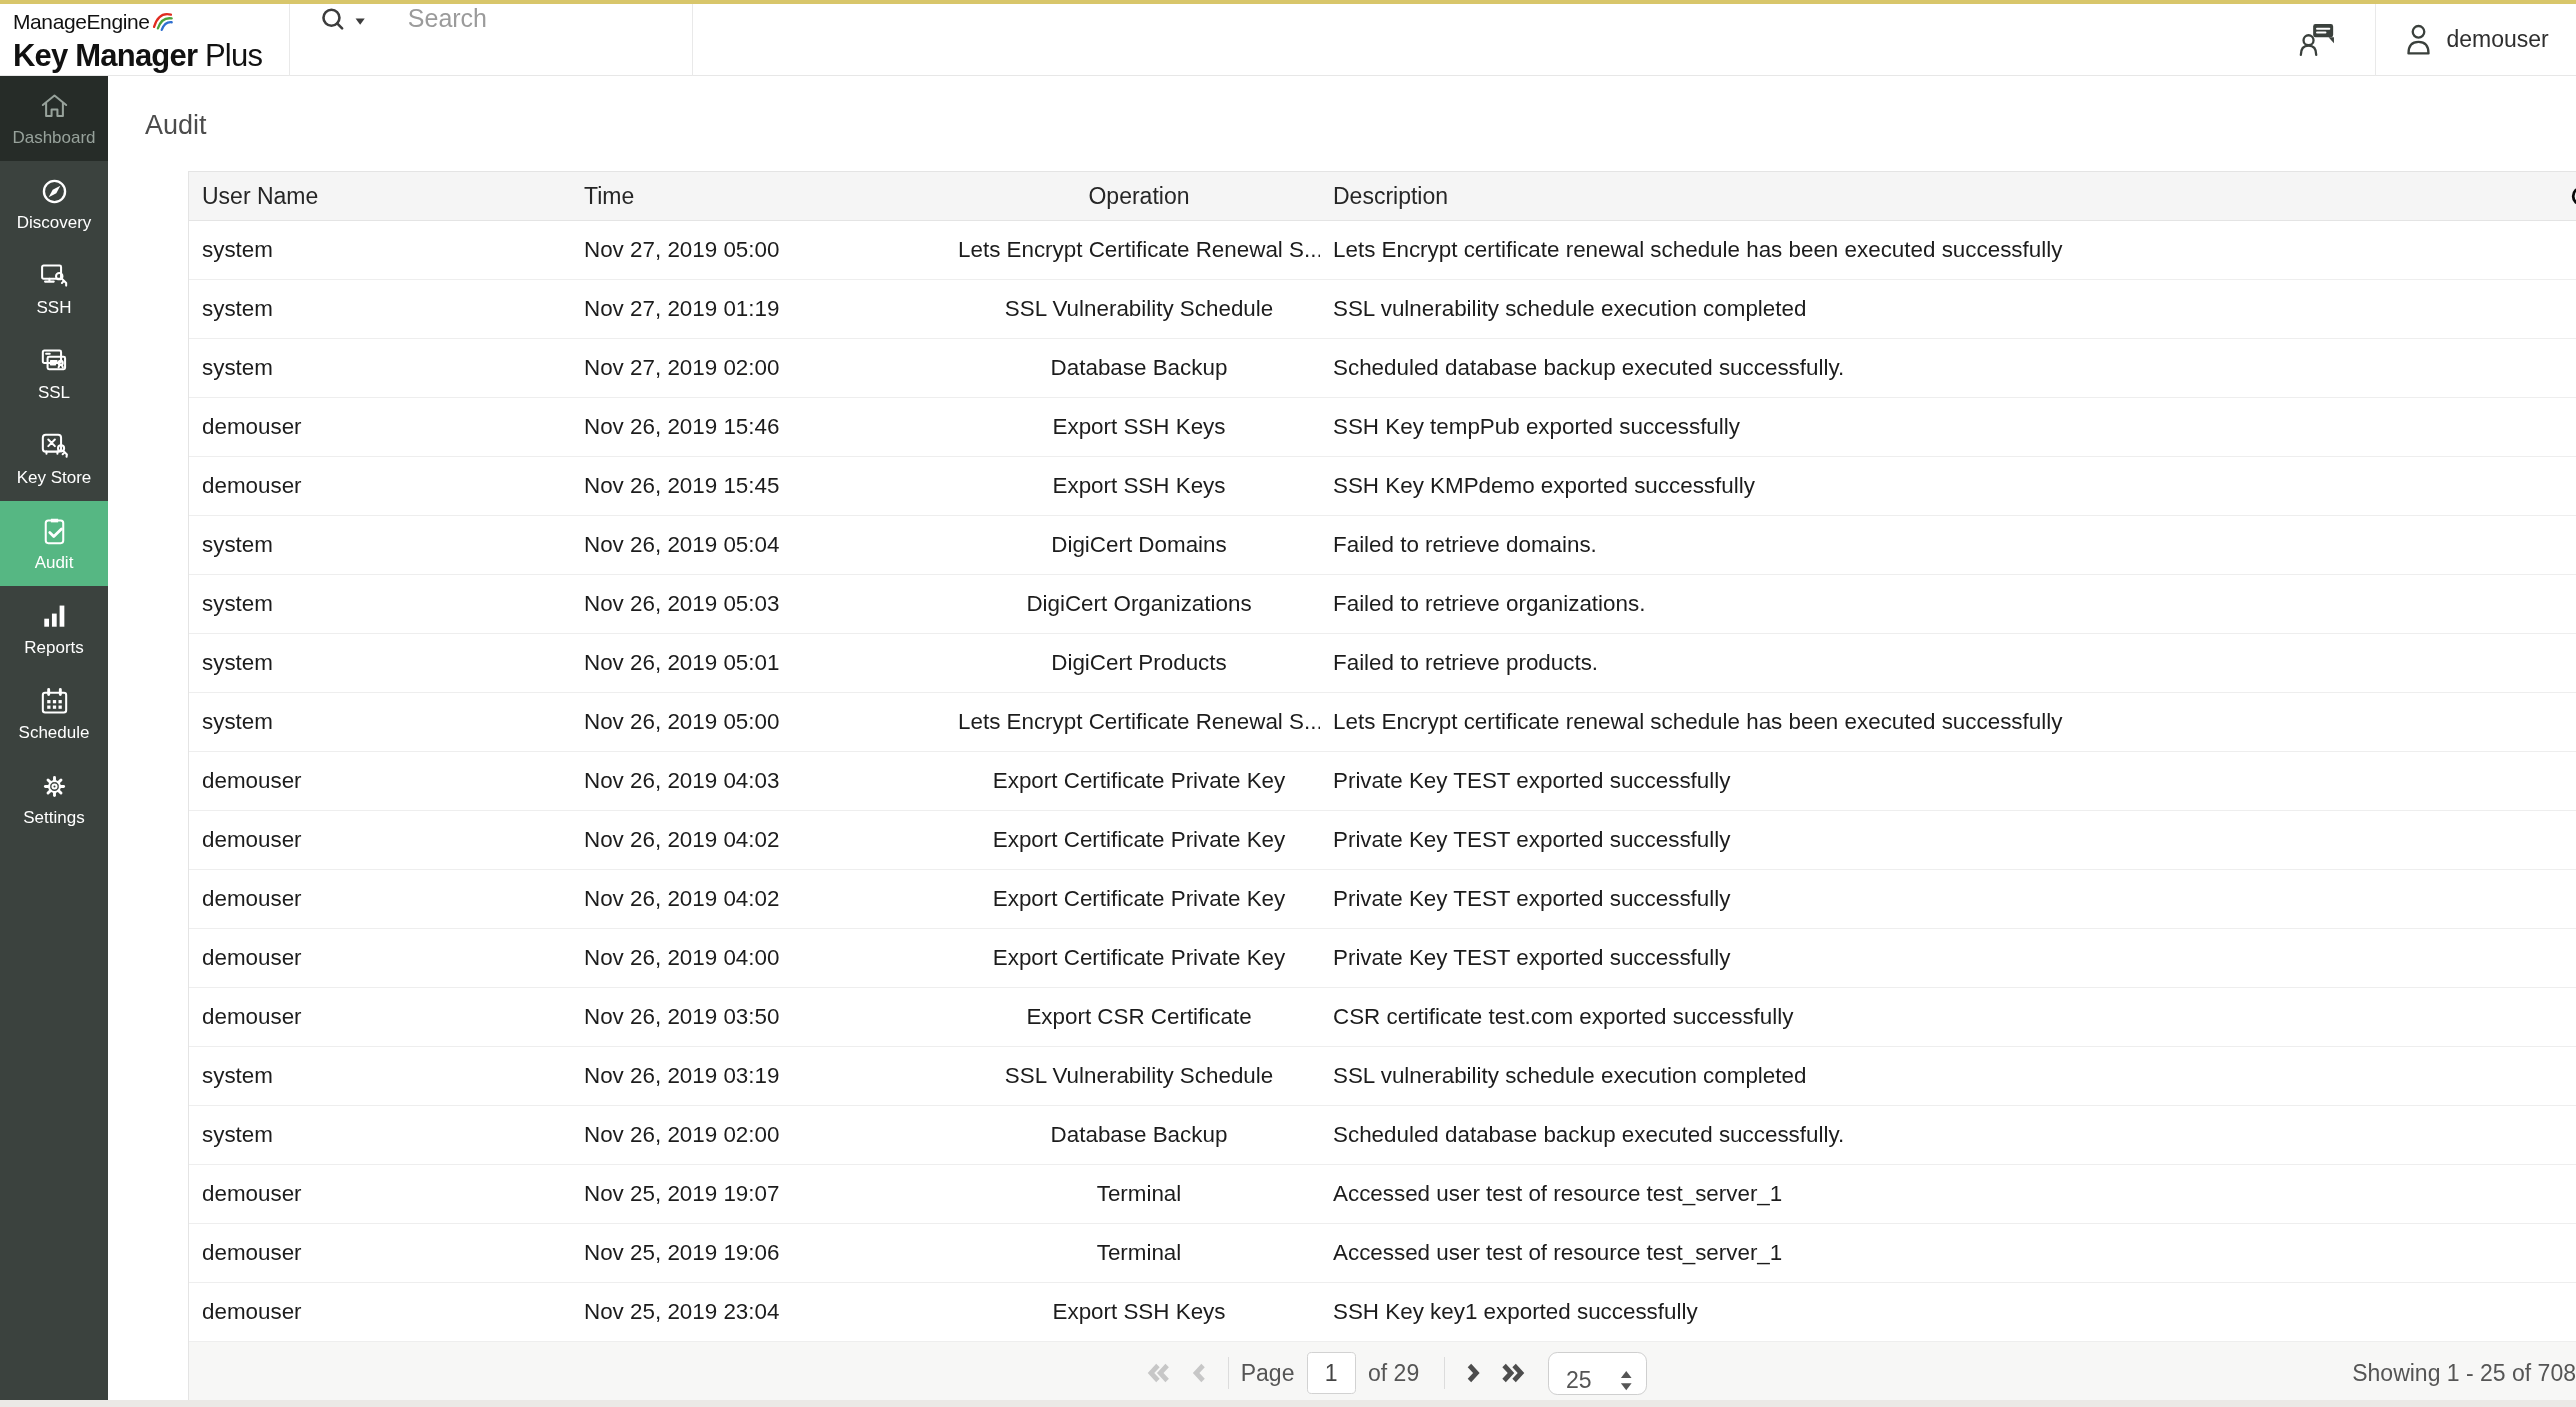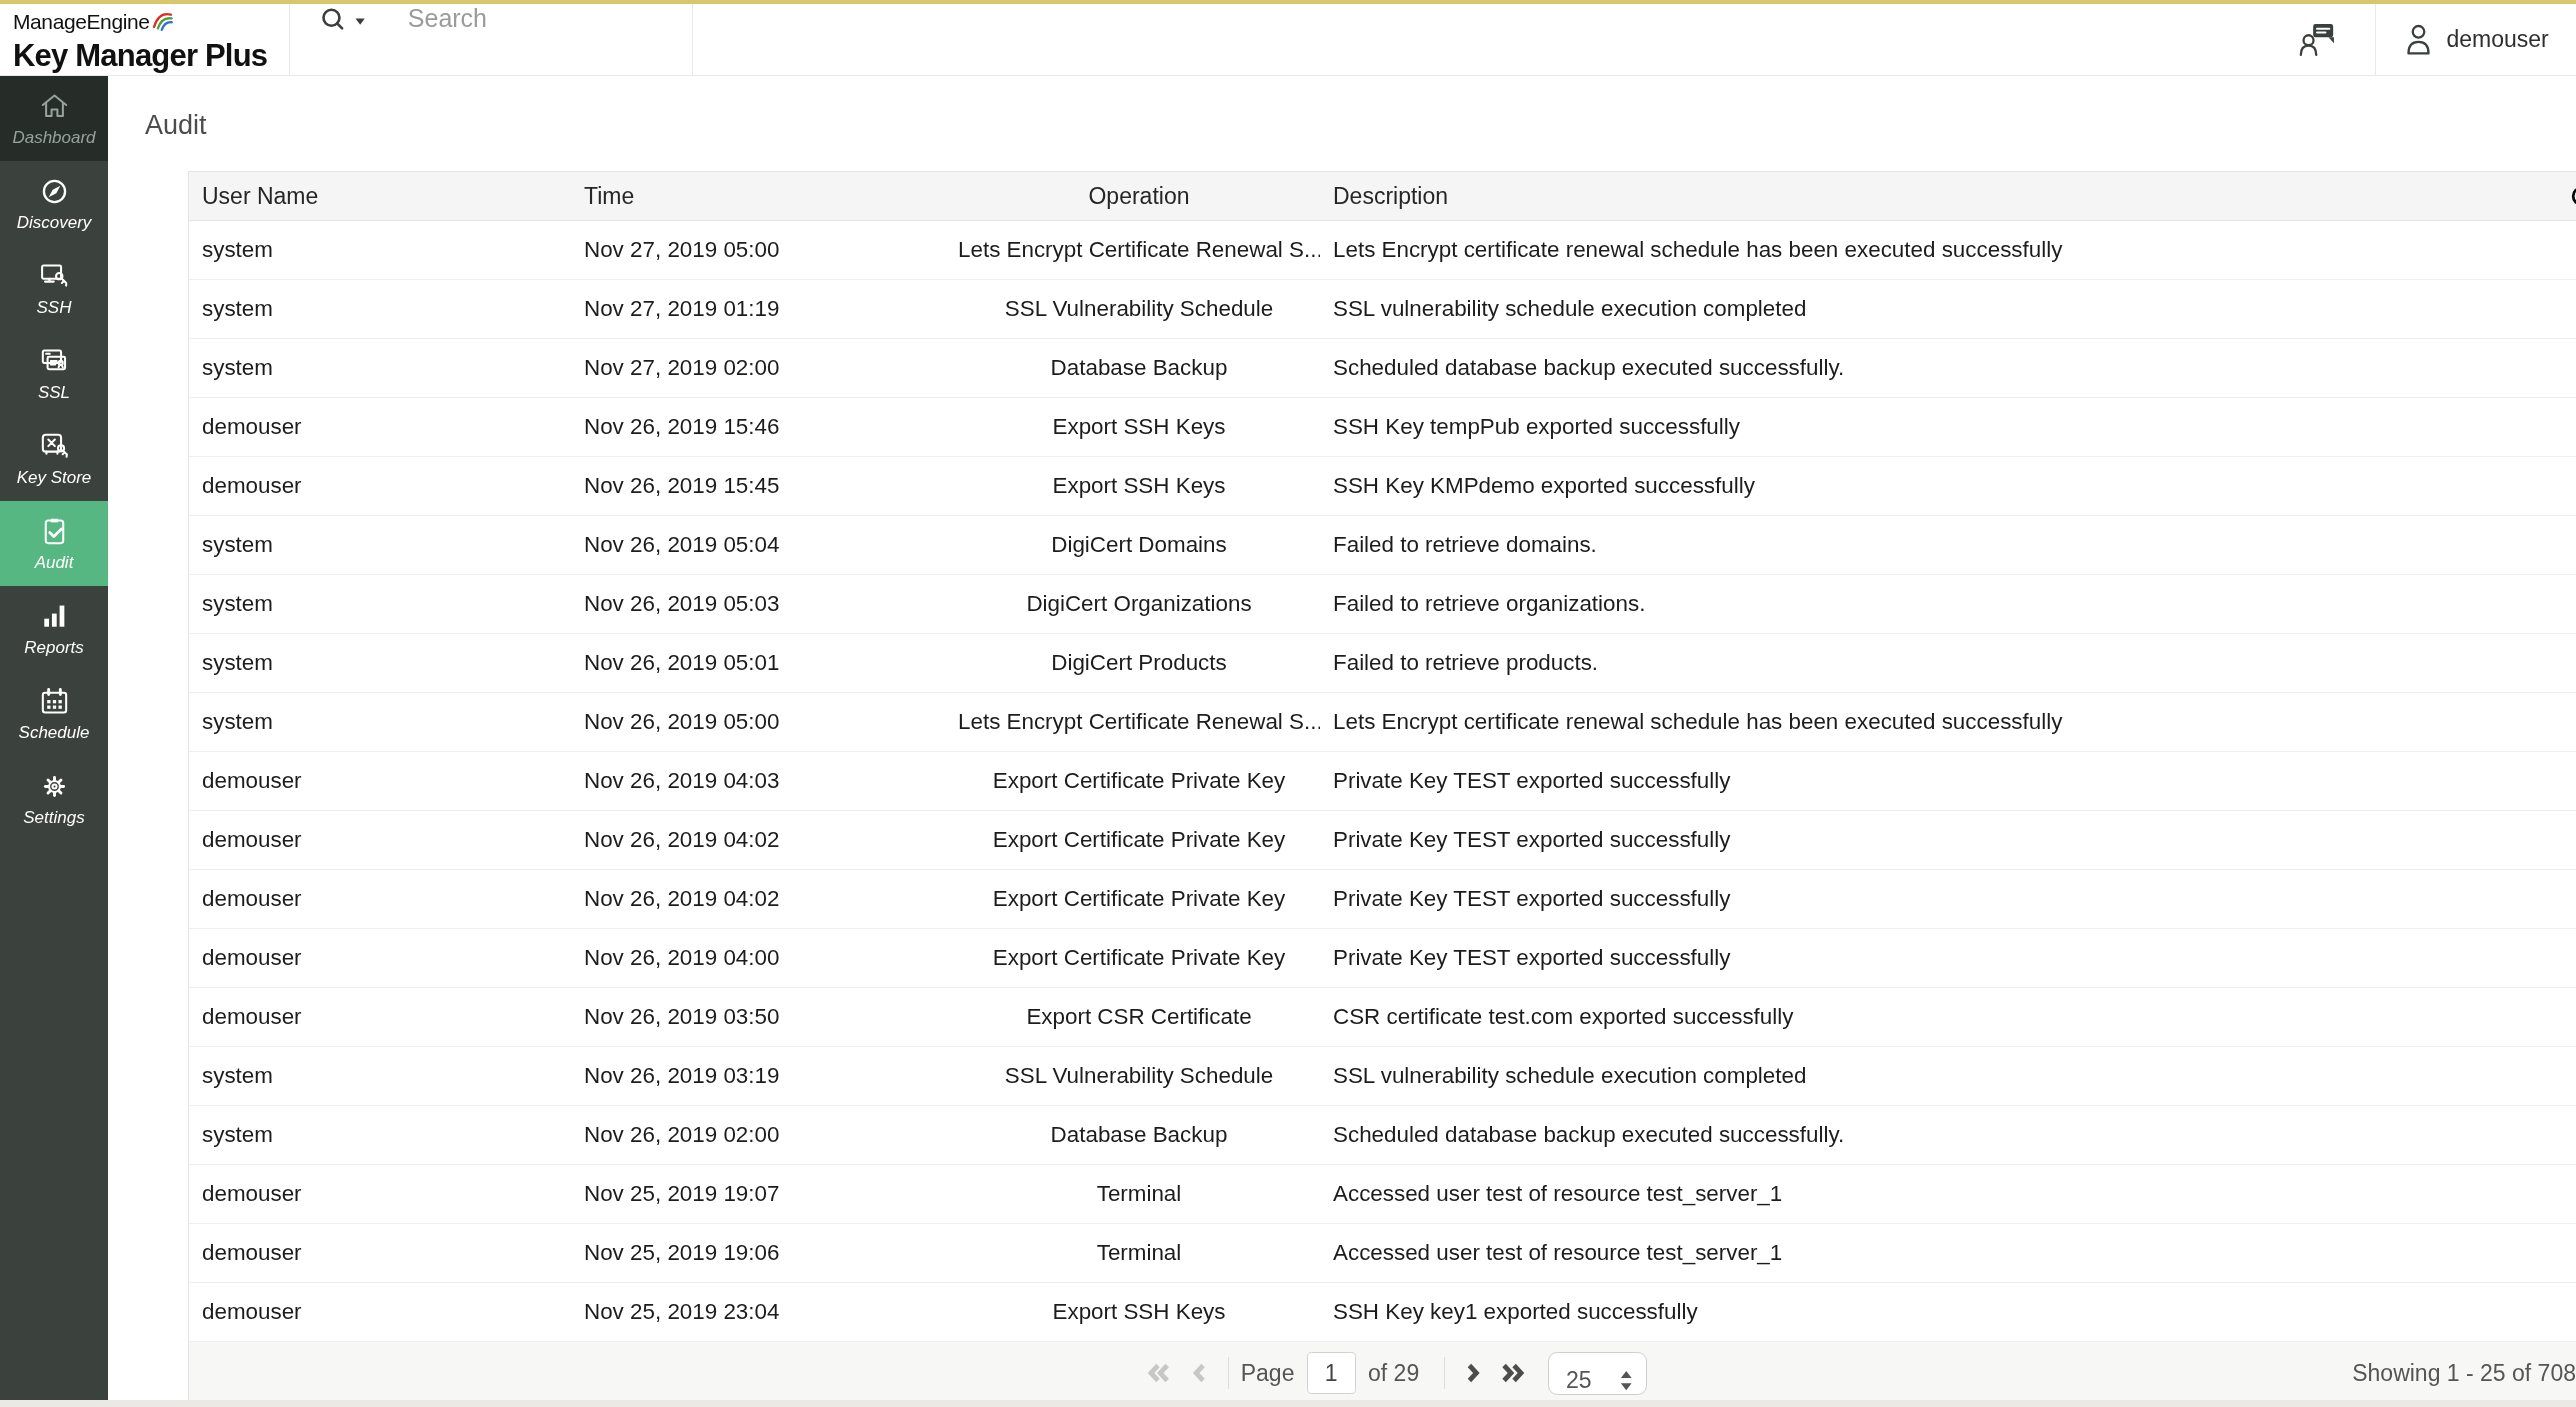--- a/index.html
+++ b/index.html
@@ -7,37 +7,37 @@
     font-family: "Liberation Sans", sans-serif; }
 
   
   .top-strip { position: absolute; left: 0; top: 0; width: 2576px; height: 3.9px; }
   .header { position: absolute; left: 0; top: 3.9px; width: 2576px; height: 72px;
     background: #fff; border-bottom: 0.8px solid #e7e7e7; }
   .brand { position: absolute; left: 13px; top: 6.2px; }
   .brand-line1 { font-size: 21px; font-weight: 400; color: #111; letter-spacing: -0.4px; }
   .brand-swoosh { display: inline-block; vertical-align: top; margin-left: 1.5px; }
   .brand-line2 { font-size: 31px; font-weight: 700; color: #111; letter-spacing: -0.8px; margin-top: 1.5px; }
-  .brand-line2 .light { font-weight: 700; }
+  .brand-line2 .light { font-weight: 400; }
   .hdr-divider { position: absolute; top: 0; width: 0.8px; height: 72px; background: #e9e9e9; }
   .search-wrap { position: absolute; left: 289px; top: 0; height: 88px; display: flex; align-items: flex-start; }
   .search-caret { margin-left: 1.5px; }
   .search-input { border: none; outline: none; font-size: 25px; color: #333;
     margin-left: 42px; width: 293px; font-family: "Liberation Sans", sans-serif; }
   .search-input::placeholder { color: #9b9b9b; }
   .hdr-right { position: absolute; right: 0; top: 0; height: 72px; display: flex; align-items: center; }
   .feedback-btn { width: 116px; display: flex; justify-content: center; cursor: pointer; }
   .user-btn { width: 200px; display: flex; align-items: center; gap: 12.3px;
     justify-content: center; cursor: pointer; }
   .user-name { font-size: 23px; color: #2f2f2f; }
 
   
   .sidebar { position: absolute; left: 0; top: 76px; width: 108px; height: 1331px; }
   .sb-item { width: 108px; height: 85px; display: flex; flex-direction: column;
-    align-items: center; justify-content: center; cursor: pointer; color: #ffffff; font-style: italic; }
+    align-items: center; justify-content: center; cursor: pointer; color: #ffffff; }
   .sb-item.dim  { color: #97a29b; }
   .sb-item .sb-icon { width: 35px; height: 35px; }
   .sb-item svg { width: 35px; height: 35px; stroke: currentColor; fill: none;
     stroke-width: 2.8; stroke-linecap: round; stroke-linejoin: round; }
   .sb-item svg .fillpart { fill: currentColor; stroke: none; }
   .sb-label { font-size: 17px; margin-top: 4.6px; }
 
   
   .main { position: absolute; left: 108px; top: 76px; width: 2468px; height: 1331px; background: #fff; }
   .page-title { margin: 34px 0 0 37px; font-size: 27px; color: #4c4c4c; font-weight: 400; }

